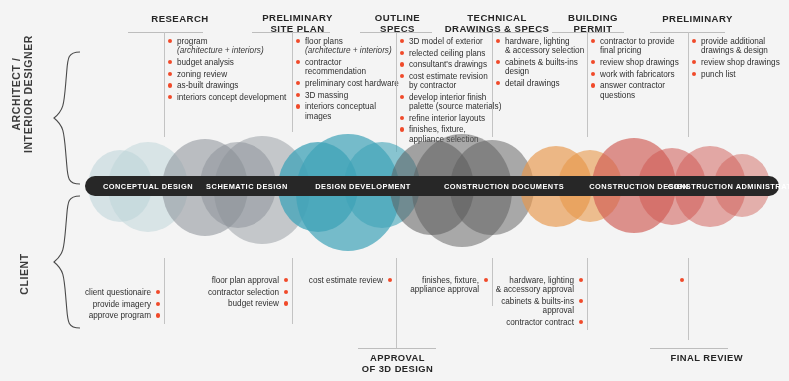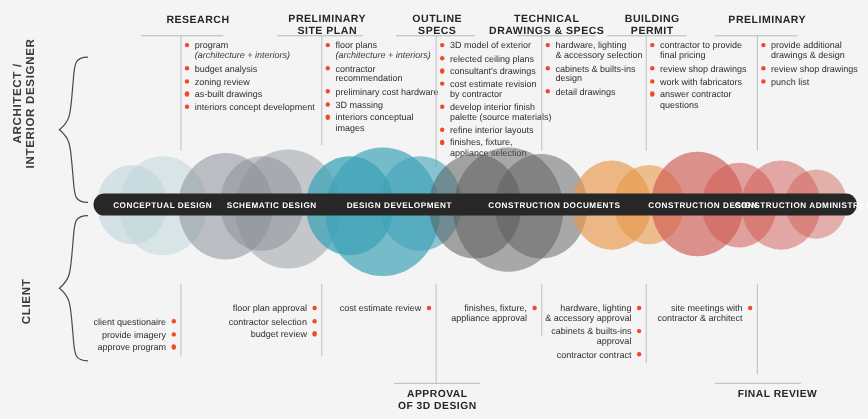--- a/index.html
+++ b/index.html
@@ -266,22 +266,21 @@
       <div class="vline" style="left: 587px; top: 258px; height: 72px;"></div>
       <div class="citems" style="left: 473px; top: 276px; width: 110px;">
         <div class="citem"><span>hardware, lighting
 &amp; accessory approval</span><span class="dot"></span></div>
         <div class="citem"><span>cabinets &amp; builts-ins
 approval</span><span class="dot"></span></div>
         <div class="citem"><span>contractor contract</span><span class="dot"></span></div>
       </div>
       <div class="vline" style="left: 688px; top: 258px; height: 82px;"></div>
       <div class="citems" style="left: 574px; top: 276px; width: 110px;">
-        <div class="citem"><span>site meetings with
-contractor &amp; architect</span><span class="dot"></span></div>
+        <div class="citem"><span class="dot"></span></div>
       </div>
     </div>
 
   <div id="footers">
       <div class="rule" style="left: 358px; top: 348px; width: 78px;"></div>
       <div class="foot" style="left: 345px; width: 105px; top: 352px;">APPROVAL
 OF 3D DESIGN</div>
       <div class="rule" style="left: 650px; top: 348px; width: 78px;"></div>
       <div class="foot" style="left: 638px; width: 105px; top: 352px; text-align: right;">FINAL REVIEW</div>
     </div>

